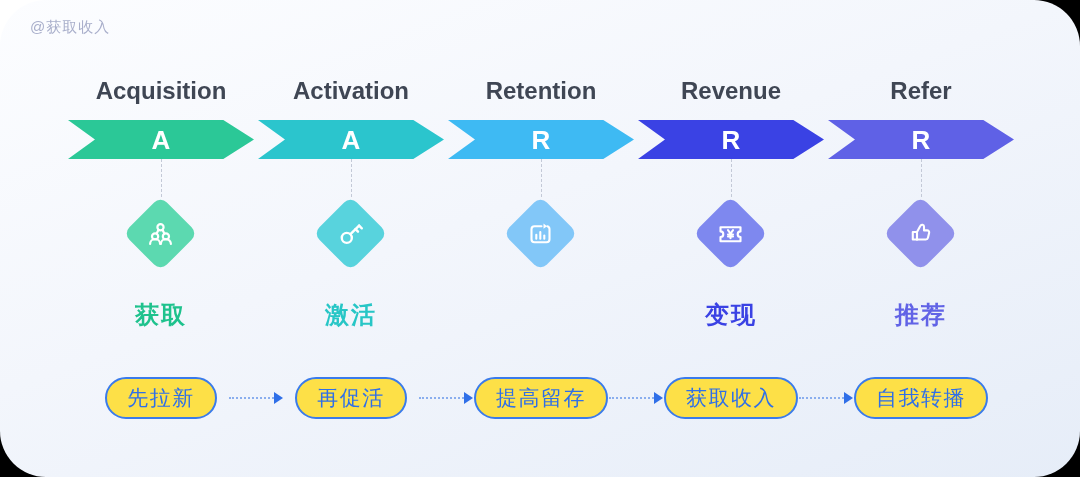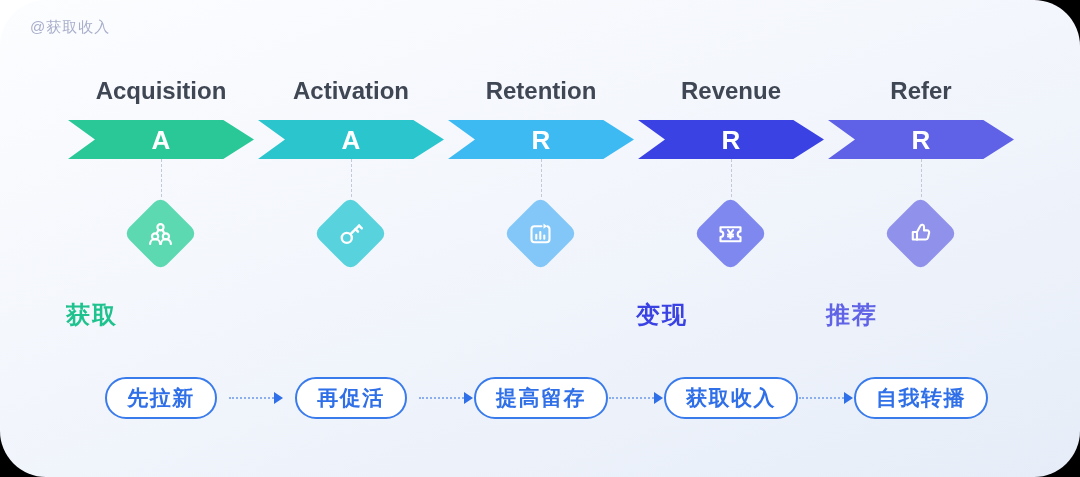--- a/index.html
+++ b/index.html
@@ -12,25 +12,25 @@
   .stage-title{position:absolute;top:77px;width:100%;text-align:center;font-size:24px;font-weight:600;color:#3F4654;}
   .stage-arrow{position:absolute;top:120px;left:2px;width:186px;height:39px;
         clip-path:polygon(0% 0%,83.5% 0%,100% 50%,83.5% 100%,0% 100%,14.5% 50%);
         display:flex;align-items:center;justify-content:center;}
   .stage-letter{color:#fff;font-size:26px;font-weight:700;line-height:1;}
   .stage-dash{position:absolute;top:159px;left:95px;height:38px;width:0;border-left:1px dashed #C3C9D7;}
   .stage-diamond{position:absolute;top:207px;left:68px;width:53px;height:53px;border-radius:9px;
         transform:rotate(45deg);display:flex;align-items:center;justify-content:center;}
   .diamond-icon{transform:rotate(-45deg);width:32px;height:32px;display:block;}
   .diamond-icon svg{width:32px;height:32px;display:block;}
-  .stage-label{position:absolute;top:299px;width:100%;font-size:24px;font-weight:700;letter-spacing:2px;}
+  .stage-label{position:absolute;top:299px;width:100%;text-align:center;font-size:24px;font-weight:700;letter-spacing:2px;}
   .flow-pill{position:absolute;top:377px;left:50%;transform:translateX(-50%);height:38px;
-        border:2px solid #3A7BEB;border-radius:22px;background:#ffffff;display:flex;align-items:center;
+        border:2px solid #3A7BEB;border-radius:22px;background:#fde047;display:flex;align-items:center;
         padding:0 20px;min-width:68px;justify-content:center;white-space:nowrap;
-        font-size:21px;font-weight:700;letter-spacing:1.5px;color:#2F6FE8;}
+        font-size:21px;font-weight:400;letter-spacing:1.5px;color:#2F6FE8;}
   .flow-connector{position:absolute;top:392px;width:54px;height:12px;display:flex;align-items:center;z-index:2;}
   .connector-line{flex:1;height:0;border-top:2px dotted #8AAEEE;}
   .connector-arrowhead{width:0;height:0;border-left:9px solid #2F6FE8;border-top:6px solid transparent;border-bottom:6px solid transparent;}
   .c0{left:229px;} .c1{left:419px;} .c2{left:609px;} .c3{left:799px;}
   .s0{left:66px;} .s1{left:256px;} .s2{left:446px;} .s3{left:636px;} .s4{left:826px;}
 </style>
 </head>
 <body>
 
 <div class="viewport">
@@ -70,20 +70,21 @@
     <div class="stage-diamond" style="background-color: rgb(88, 211, 221);">
       <span class="diamond-icon">
         <svg viewBox="0 0 32 32" fill="none" stroke="#fff" stroke-width="2.4" stroke-linecap="round" stroke-linejoin="round">
           <circle cx="12.3" cy="19.7" r="5"></circle>
           <path d="M16 16 L24.6 7.4"></path>
           <path d="M24.6 7.4 l2.7 2.7"></path>
           <path d="M21 11 l2.5 2.5"></path>
         </svg>
       </span>
     </div>
+    <div class="stage-label" style="color: rgb(39, 198, 198);">激活</div>
     <div class="flow-pill" style="color: rgb(47, 111, 232); border-color: rgb(58, 123, 235);">再促活</div>
   </div>
 
   <div class="stage-col s2">
     <div class="stage-title">Retention</div>
     <div class="stage-arrow" style="background-color: rgb(62, 186, 243);">
       <span class="stage-letter">R</span>
     </div>
     <div class="stage-dash"></div>
     <div class="stage-diamond" style="background-color: rgb(130, 199, 248);">

